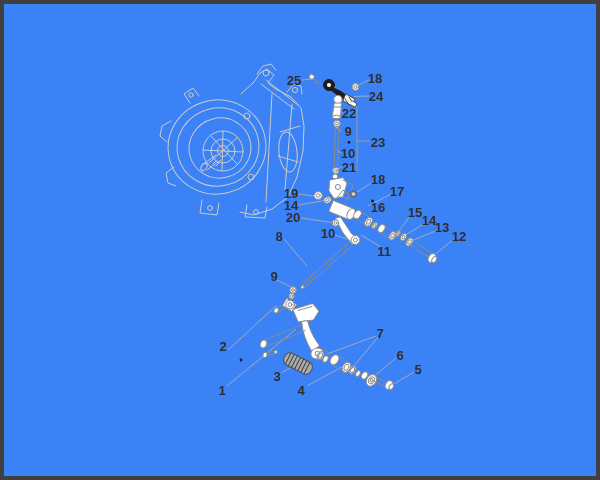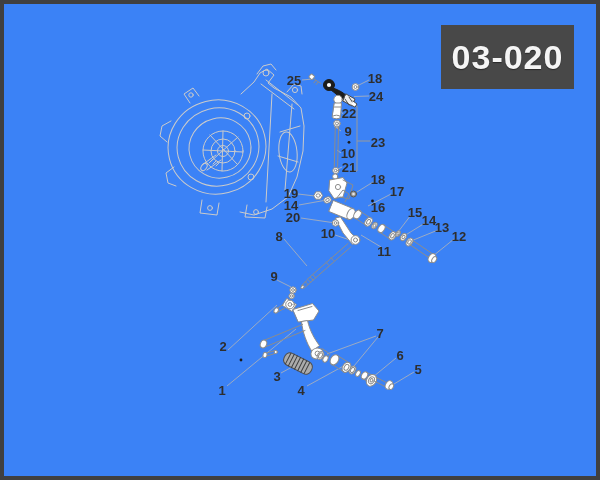--- a/index.html
+++ b/index.html
@@ -325,17 +325,14 @@
         <text x="376" y="333.5" class="callout">7</text>
         <text x="219" y="346.5" class="callout">2</text>
         <text x="396" y="355.5" class="callout">6</text>
         <text x="414" y="369.5" class="callout">5</text>
         <text x="273" y="376.5" class="callout">3</text>
         <text x="218" y="390.5" class="callout">1</text>
         <text x="297" y="390.5" class="callout">4</text>
       </g>
   </svg>
 
-  <div class="badge">
-    <span>03-020</span>
-  </div>
 
 </div>
 
 </body></html>

